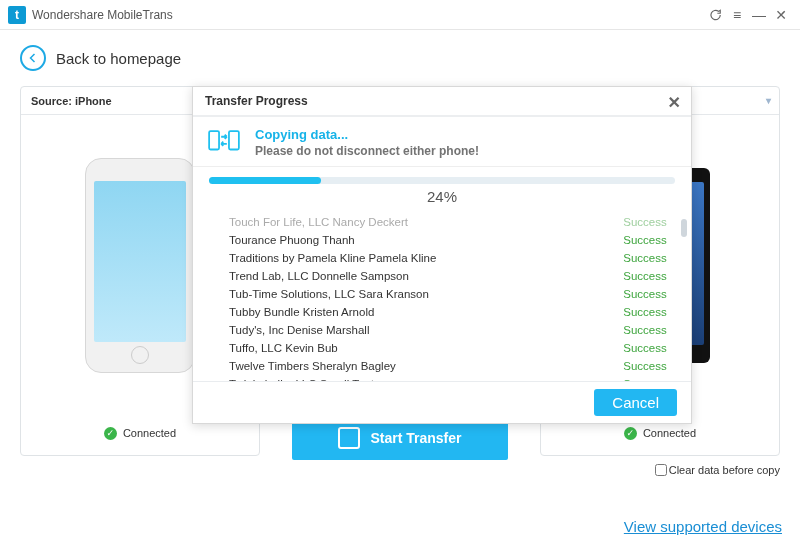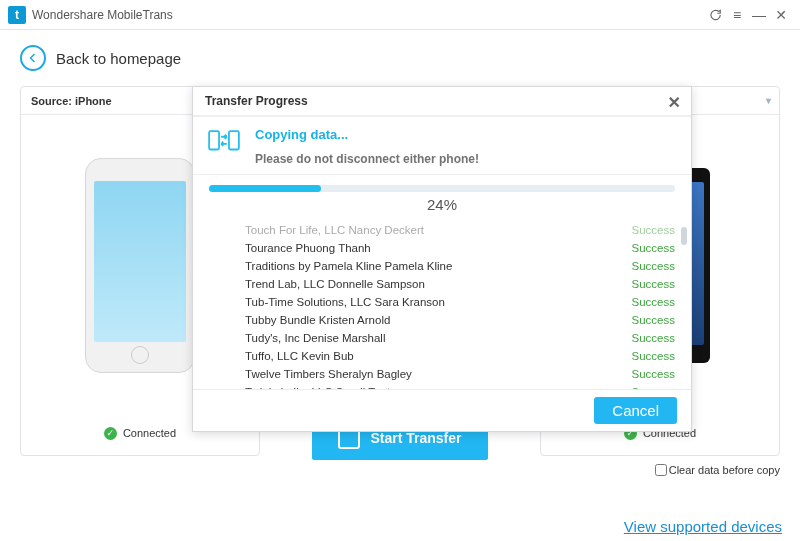--- a/index.html
+++ b/index.html
@@ -29,40 +29,40 @@
     .iphone::before { content: ""; position: absolute; top: 22px; left: 8px; right: 8px; bottom: 30px; background: linear-gradient(180deg,#8fd6f2,#bfe9fa); border-radius: 2px; }
     .iphone::after { content: ""; position: absolute; bottom: 8px; left: 50%; transform: translateX(-50%); width: 16px; height: 16px; border: 1px solid #ccc; border-radius: 50%; }
     .android { width: 100px; height: 195px; background: #111; border-radius: 6px; position: relative; }
     .android::before { content: ""; position: absolute; top: 14px; left: 6px; right: 6px; bottom: 18px; background: linear-gradient(180deg,#3b76c3,#1b3f76); border-radius: 2px; }
     .status-row { height: 36px; display: flex; align-items: center; justify-content: center; gap: 6px; font-size: 11px; color: #333; }
     .check-circle { width: 13px; height: 13px; border-radius: 50%; background: #3bb54a; color: #fff; font-size: 9px; display: inline-flex; align-items: center; justify-content: center; }
     .clear-row { position: absolute; right: 0; top: 378px; font-size: 11px; color: #333; display: flex; align-items: center; gap: 2px; }
     .clear-row input { width: 12px; height: 12px; }
 
     
-    .start-btn { position: absolute; left: 50%; transform: translateX(-50%); top: 330px; width: 176px; height: 44px; background: #22b7f2; color: #fff; font-size: 14px; font-weight: bold; display: flex; align-items: center; justify-content: center; gap: 10px; border-radius: 2px; cursor: pointer; }
+    .start-btn { position: absolute; left: 50%; transform: translateX(-50%); top: 330px; width: 216px; height: 44px; background: #22b7f2; color: #fff; font-size: 14px; font-weight: bold; display: flex; align-items: center; justify-content: center; gap: 10px; border-radius: 2px; cursor: pointer; }
     .start-btn .ticon { width: 22px; height: 22px; border: 2px solid #fff; border-radius: 3px; position: relative; }
 
     
     .dialog { position: absolute; left: 172px; top: 0; width: 500px; background: #fff; border: 1px solid #d8d8d8; box-shadow: 0 2px 10px rgba(0,0,0,.15); z-index: 50; }
     .dlg-head { height: 30px; border-bottom: 2px solid #eceef0; display: flex; align-items: center; padding: 0 12px; font-size: 12px; font-weight: bold; color: #333; position: relative; }
     .dlg-close { position: absolute; right: 10px; top: 6px; font-size: 16px; color: #666; cursor: pointer; }
     .dlg-body1 { padding: 10px 14px 8px; display: flex; gap: 14px; align-items: flex-start; border-bottom: 1px solid #eee; }
     .copy-icon { width: 34px; height: 28px; display: flex; align-items: center; justify-content: center; }
     .copy-icon svg { width: 34px; height: 28px; }
-    .copy-title { color: #17b3e8; font-size: 13px; font-weight: bold; margin-bottom: 10px; }
+    .copy-title { color: #17b3e8; font-size: 13px; font-weight: bold; margin-bottom: 2px; }
     .copy-sub { color: #737373; font-size: 12px; font-weight: bold; }
     .prog-wrap { padding: 10px 16px 6px; }
     .prog-bar { height: 7px; background: #e6eef3; border-radius: 4px; position: relative; margin-bottom: 4px; }
     .prog-fill { position: absolute; left: 0; top: 0; bottom: 0; background: #1fc0f0; border-radius: 4px; }
     .prog-pct { text-align: center; font-size: 15px; color: #555; }
     .list-wrap { height: 170px; overflow: hidden; position: relative; padding: 2px 0; }
     .list-row { display: flex; padding: 1px 16px 1px 36px; font-size: 11.5px; color: #333; line-height: 16px; }
-    .list-row .nm { flex: 1; overflow: hidden; white-space: nowrap; text-overflow: ellipsis; margin-left: 16px; }
-    .list-row .st { color: #3ea53e; width: 60px; text-align: right; }
+    .list-row .nm { flex: 1; overflow: hidden; white-space: nowrap; text-overflow: ellipsis; }
+    .list-row .st { color: #3ea53e; width: 60px; text-align: center; }
     .list-row.faded { color: #aaa; }
     .list-row.faded .st { color: #9fcf9f; }
     .scroll-thumb { position: absolute; right: 4px; top: 8px; width: 6px; height: 18px; background: #cfd6dc; border-radius: 3px; }
     .dlg-foot { height: 42px; border-top: 1px solid #e9ecef; display: flex; align-items: center; justify-content: flex-end; padding: 0 14px; }
     .cancel-btn { background: #22b7f2; color: #fff; font-size: 15px; padding: 5px 18px; border-radius: 3px; cursor: pointer; }
 
     .footer-link { position: absolute; right: 18px; bottom: 6px; font-size: 15px; color: #1a8ed4; text-decoration: underline; cursor: pointer; }
   </style>
 </head>
 <body>

